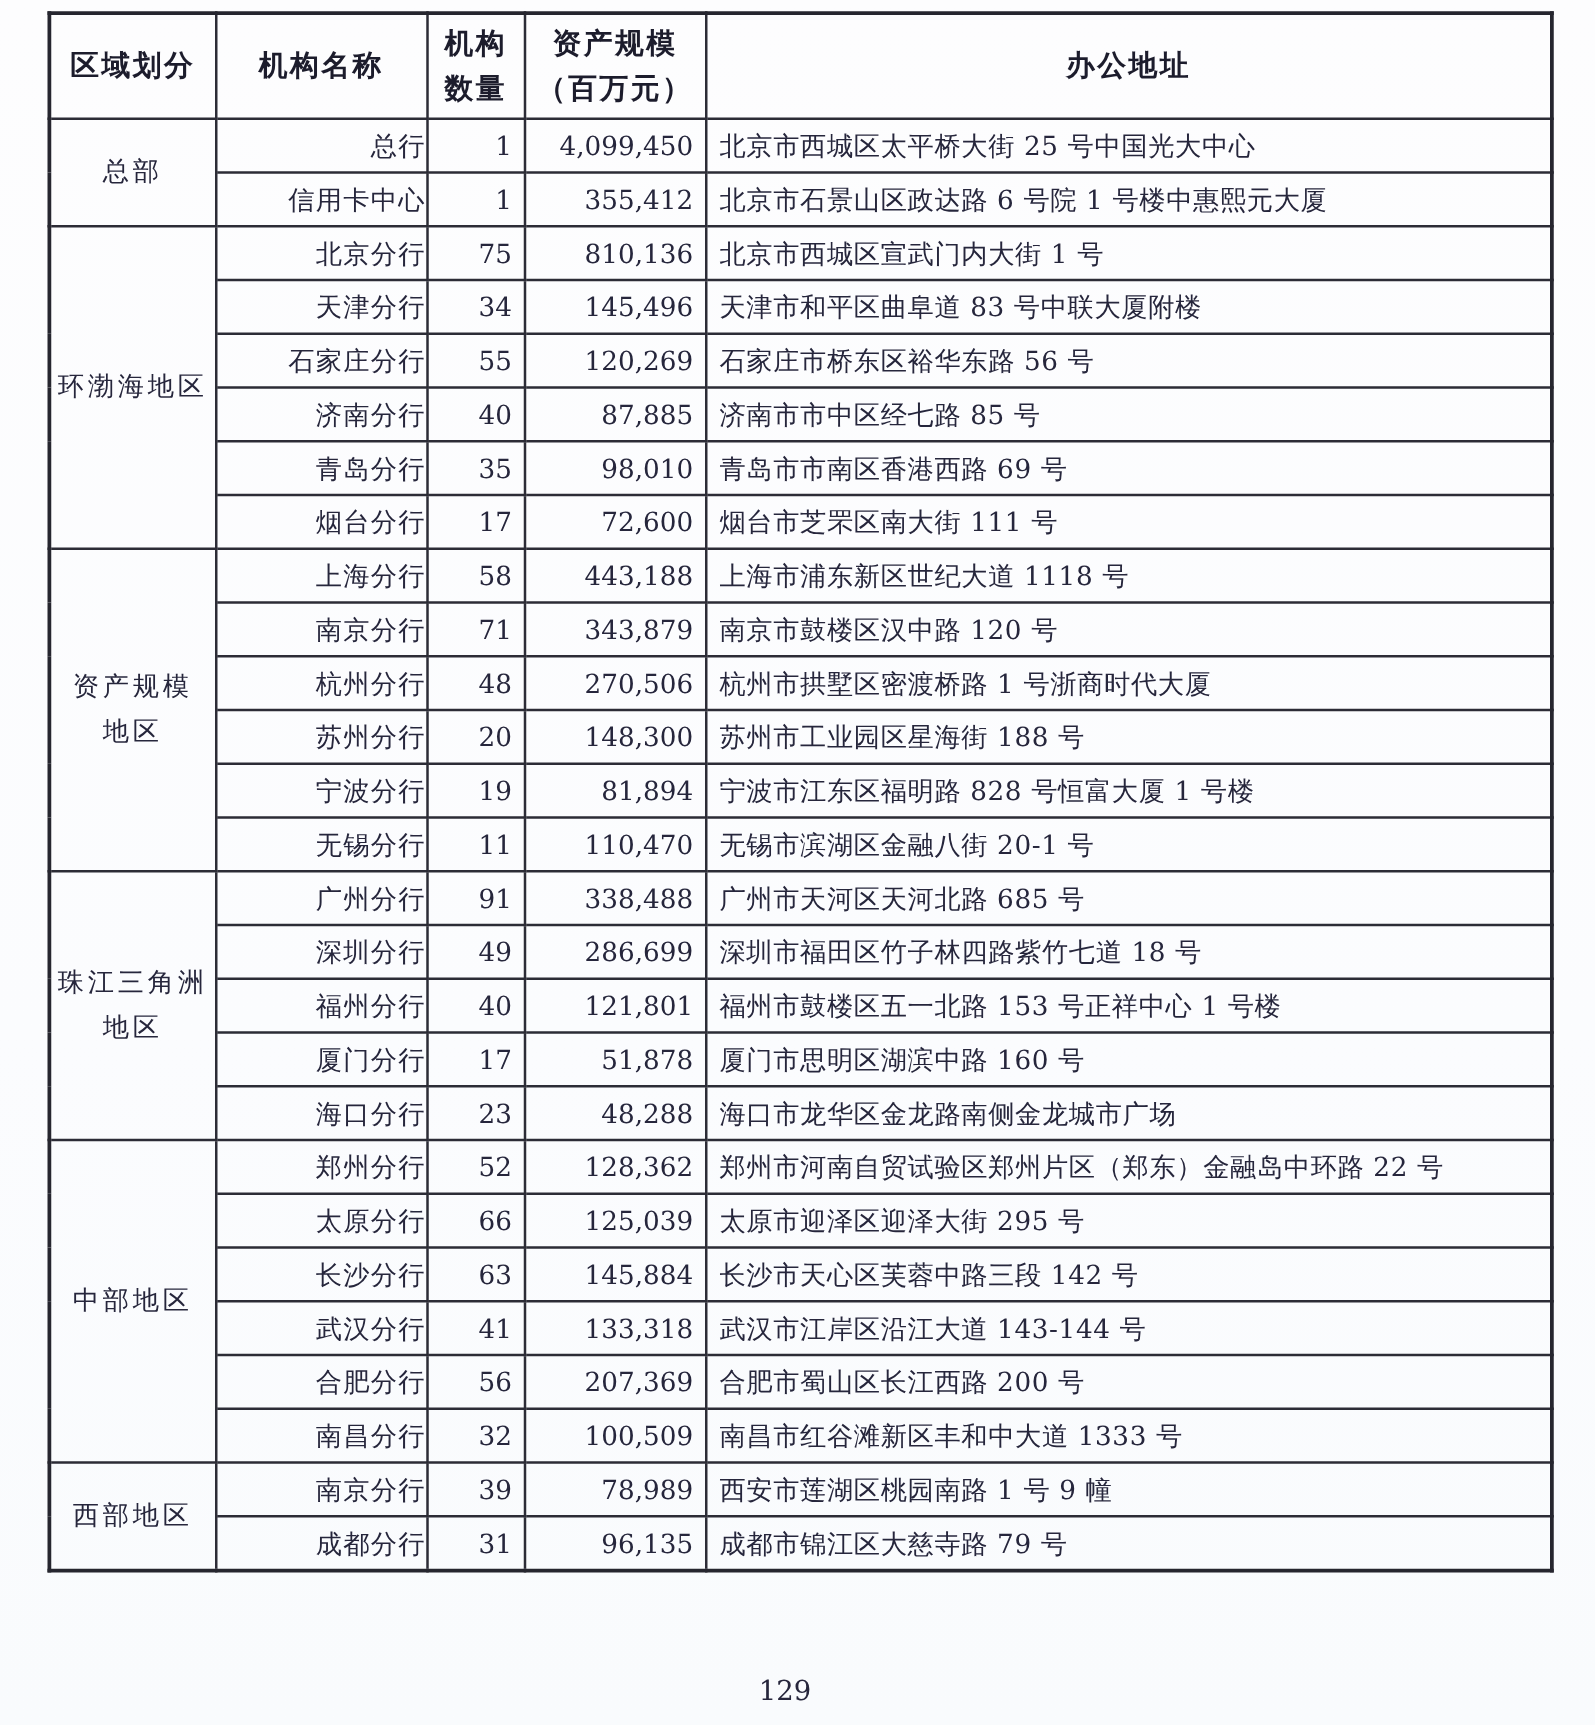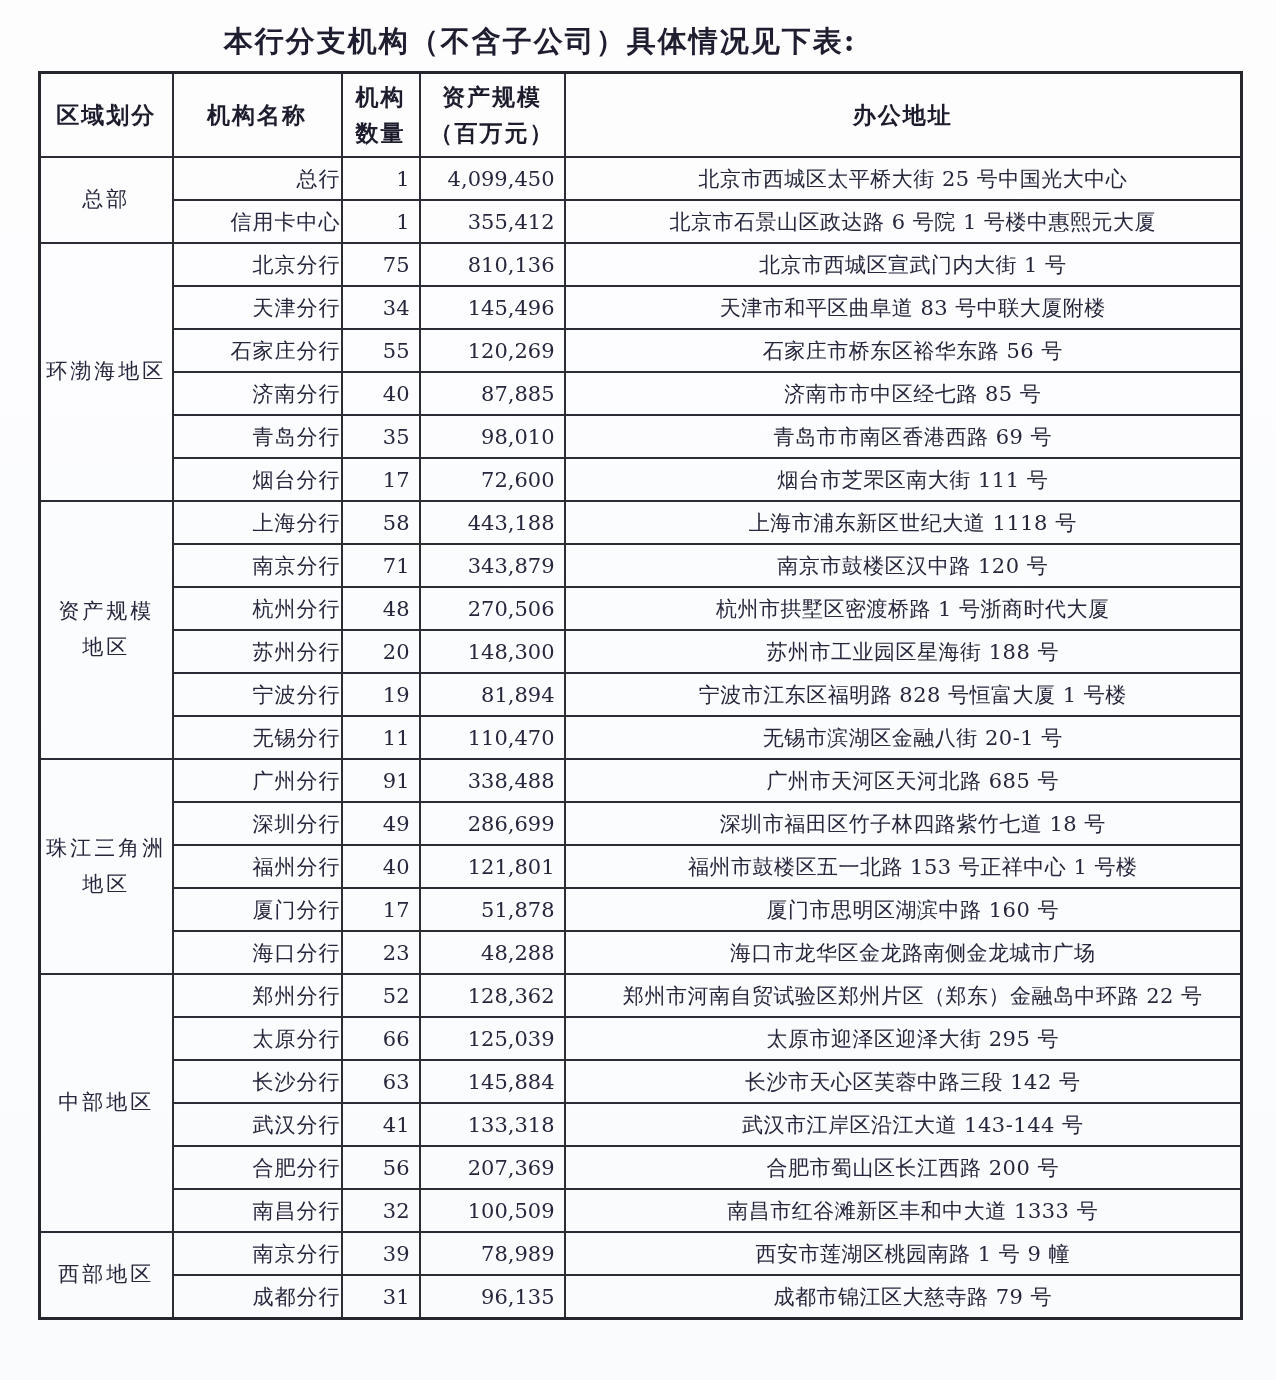--- a/index.html
+++ b/index.html
@@ -62,41 +62,40 @@
     text-align: right;
     padding-left: 12px;
     letter-spacing: 1px;
   }
   td.num {
     text-align: right;
     padding-right: 9px;
     font-size: 21px;
   }
   td.addr {
-    text-align: center;
-    padding-left: 20px;
+    text-align: left;
+    padding-left: 10px;
     letter-spacing: 0.5px;
     border-radius: 11px;
   }
   .page-number {
     position: absolute;
     left: 0;
     bottom: 14px;
     width: 1256px;
     text-align: center;
     font-size: 22px;
     color: #26263c;
   }
 </style>
 </head>
 <body>
 
 <div class="page">
 
-  <div class="doc-title">本行分支机构（不含子公司）具体情况见下表:</div>
 
   <table class="branch-table">
     <colgroup>
       <col style="width:133px">
       <col style="width:169px">
       <col style="width:78px">
       <col style="width:145px">
       <col style="width:677px">
     </colgroup>
     <thead>
@@ -293,14 +292,15 @@
         </tr>
         <tr>
           <td class="name">成都分行</td>
           <td class="num">31</td>
           <td class="num">96,135</td>
           <td class="addr">成都市锦江区大慈寺路 79 号</td>
         </tr>
       </tbody>
   </table>
 
+  <div class="page-number">129</div>
 
 </div>
 
 </body></html>

